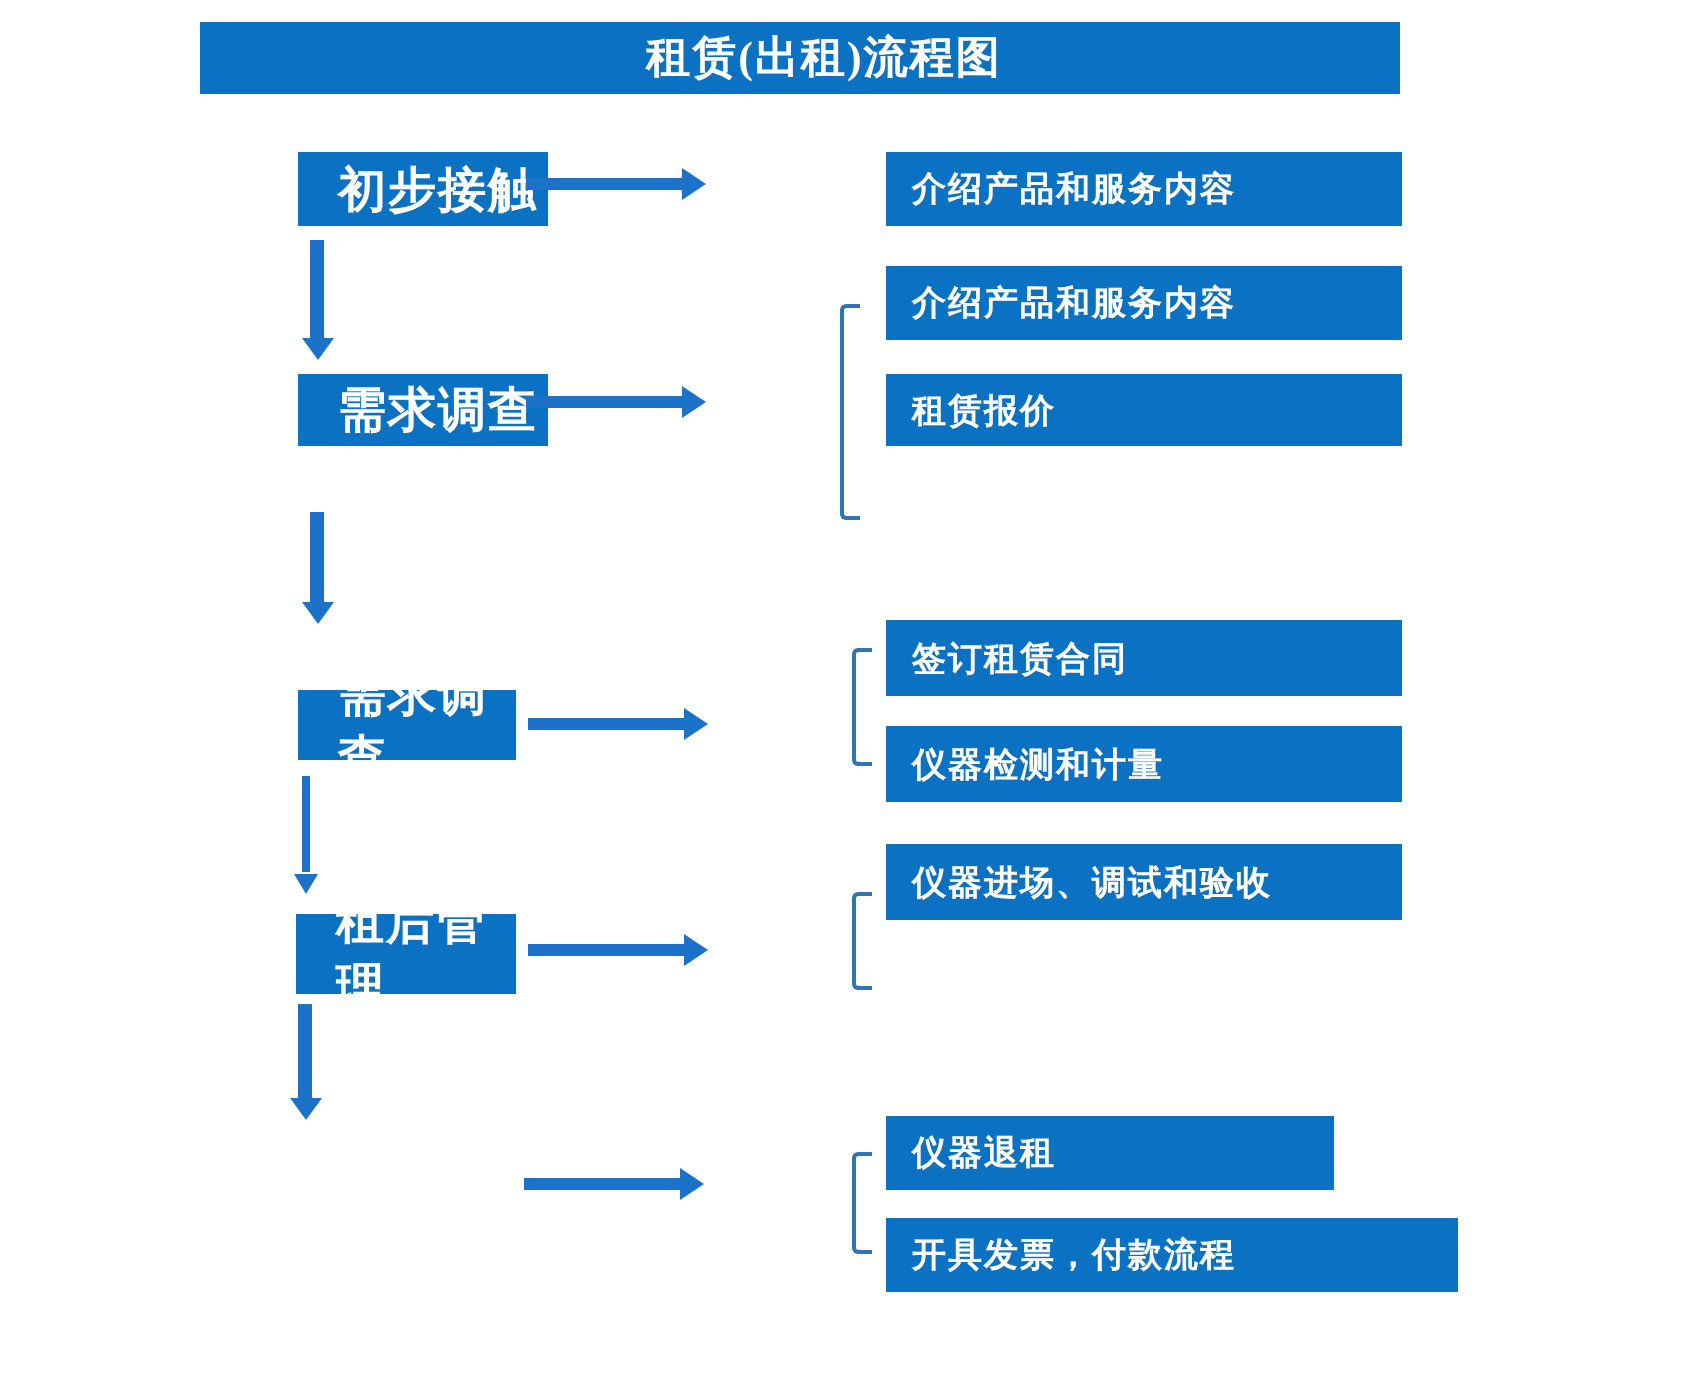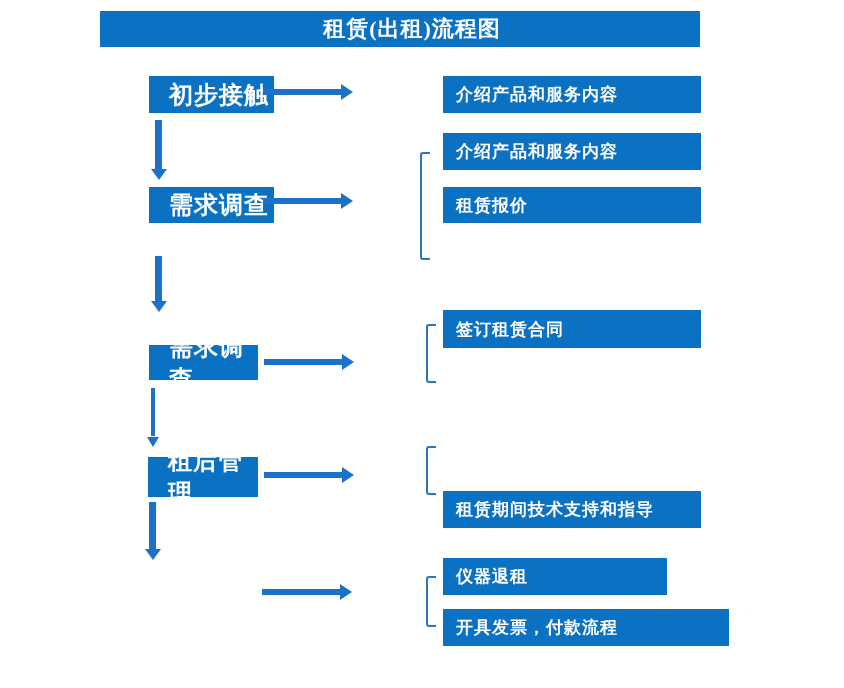--- a/index.html
+++ b/index.html
@@ -55,22 +55,23 @@
   <div class="box stage" style="left:101px;top:187px;width:125px;height:36px;">需求调查</div>
   <div class="box stage" style="left:101px;top:345px;width:109px;height:35px;">需求调查</div>
   <div class="box stage" style="left:100px;top:457px;width:110px;height:40px;">租后管理</div>
 
   <div class="box detail" style="left:443px;top:76px;width:258px;height:37px;">介绍产品和服务内容</div>
 
   <div class="box detail" style="left:443px;top:133px;width:258px;height:37px;">介绍产品和服务内容</div>
   <div class="box detail" style="left:443px;top:187px;width:258px;height:36px;">租赁报价</div>
 
   <div class="box detail" style="left:443px;top:310px;width:258px;height:38px;">签订租赁合同</div>
+  <div class="box detail" style="left:443px;top:363px;width:258px;height:38px;">仪器检测和计量</div>
 
-  <div class="box detail" style="left:443px;top:491px;width:258px;height:37px;">租赁期间技术支持和指导</div>
+  <div class="box detail" style="left:443px;top:422px;width:258px;height:38px;">仪器进场、调试和验收</div>
 
   <div class="box detail" style="left:443px;top:558px;width:224px;height:37px;">仪器退租</div>
   <div class="box detail" style="left:443px;top:609px;width:286px;height:37px;">开具发票，付款流程</div>
 
   <div class="harrow" style="left:263px;top:84px;">
     <div class="shaft"></div>
     <div class="head"></div>
   </div>
   <div class="harrow" style="left:263px;top:193px;">
     <div class="shaft"></div>

